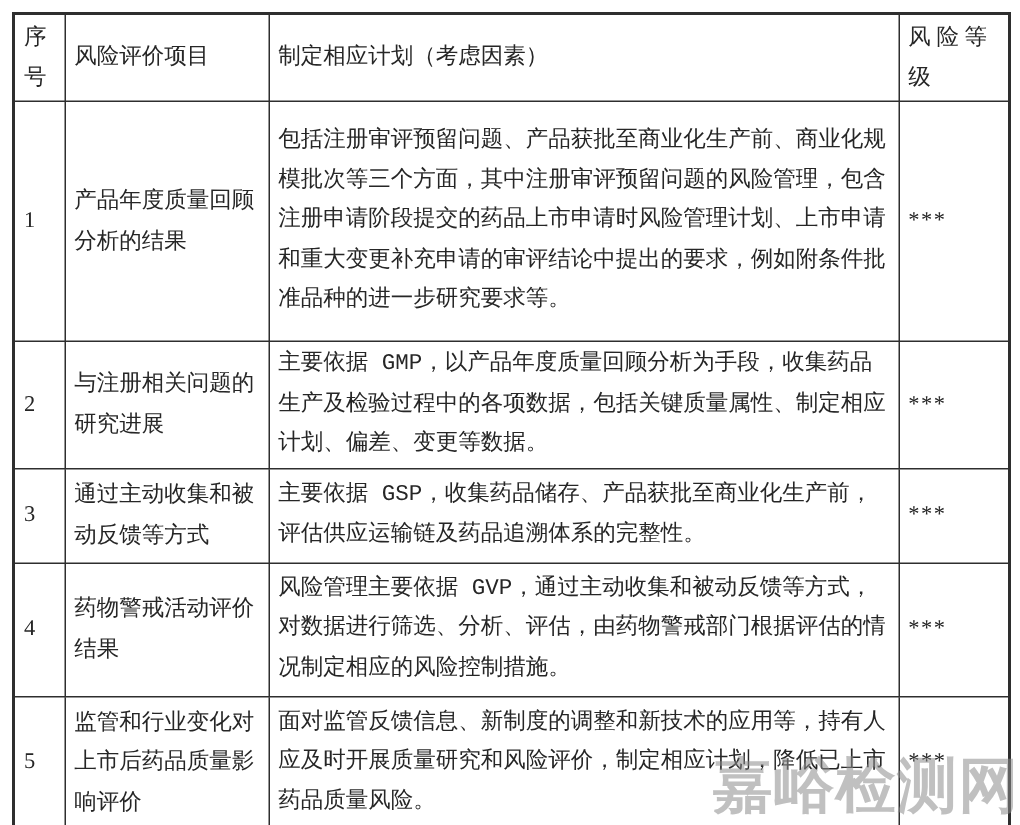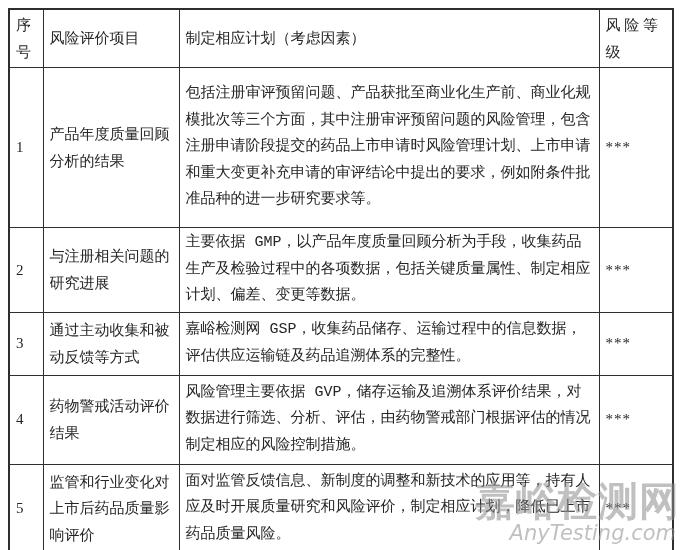--- a/index.html
+++ b/index.html
@@ -111,38 +111,37 @@
       <tr class="r2">
         <td class="no-cell">2</td>
         <td class="item-cell">与注册相关问题的研究进展</td>
         <td class="risk-cell">主要依据 GMP，以产品年度质量回顾分析为手段，收集药品生产及检验过程中的各项数据，包括关键质量属性、制定相应计划、偏差、变更等数据。</td>
         <td class="level-cell">***</td>
       </tr>
 
       <tr class="r3">
         <td class="no-cell">3</td>
         <td class="item-cell">通过主动收集和被动反馈等方式</td>
-        <td class="risk-cell">嘉峪检测网 GSP，收集药品储存、运输过程中的信息数据，评估供应运输链及药品追溯体系的完整性。</td>
+        <td class="risk-cell">主要依据 GSP，收集药品储存、产品获批至商业化生产前，评估供应运输链及药品追溯体系的完整性。</td>
         <td class="level-cell">***</td>
       </tr>
 
       <tr class="r4">
         <td class="no-cell">4</td>
         <td class="item-cell">药物警戒活动评价结果</td>
-        <td class="risk-cell">风险管理主要依据 GVP，储存运输及追溯体系评价结果，对数据进行筛选、分析、评估，由药物警戒部门根据评估的情况制定相应的风险控制措施。</td>
+        <td class="risk-cell">风险管理主要依据 GVP，通过主动收集和被动反馈等方式，对数据进行筛选、分析、评估，由药物警戒部门根据评估的情况制定相应的风险控制措施。</td>
         <td class="level-cell">***</td>
       </tr>
 
       <tr class="r5">
         <td class="no-cell">5</td>
         <td class="item-cell">监管和行业变化对上市后药品质量影响评价</td>
         <td class="risk-cell">面对监管反馈信息、新制度的调整和新技术的应用等，持有人应及时开展质量研究和风险评价，制定相应计划，降低已上市药品质量风险。</td>
         <td class="level-cell">***</td>
       </tr>
     </tbody>
   </table>
 
   <div class="watermark">
     <span class="wm-cn">嘉峪检测网</span>
-    <span class="wm-en">AnyTesting.com</span>
   </div>
 
 </div>
 
 </body></html>

